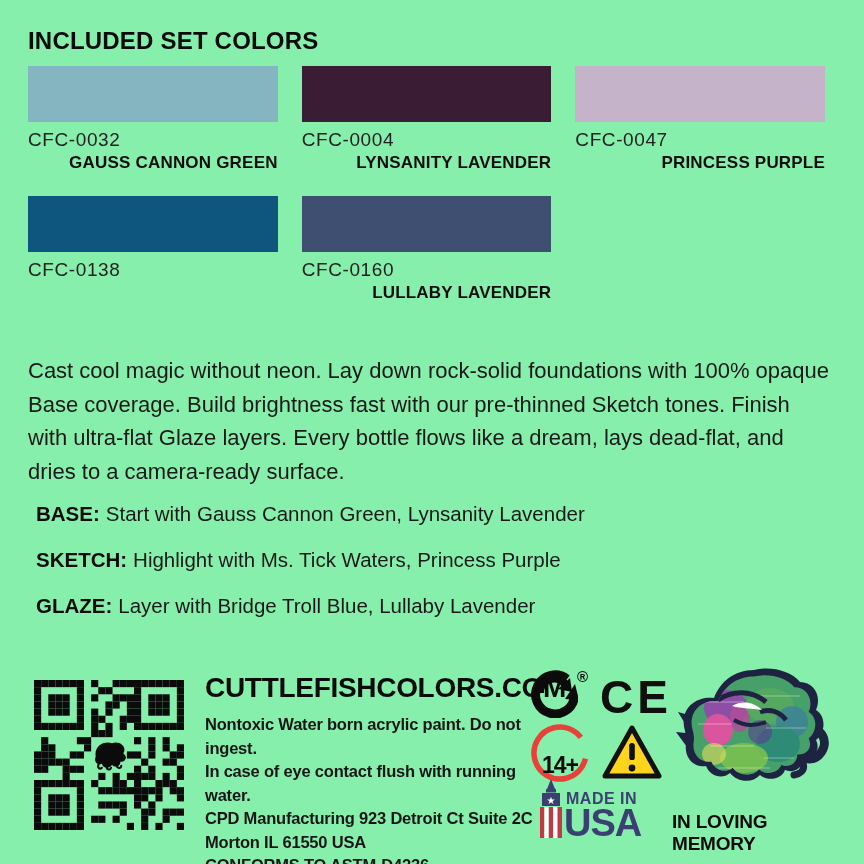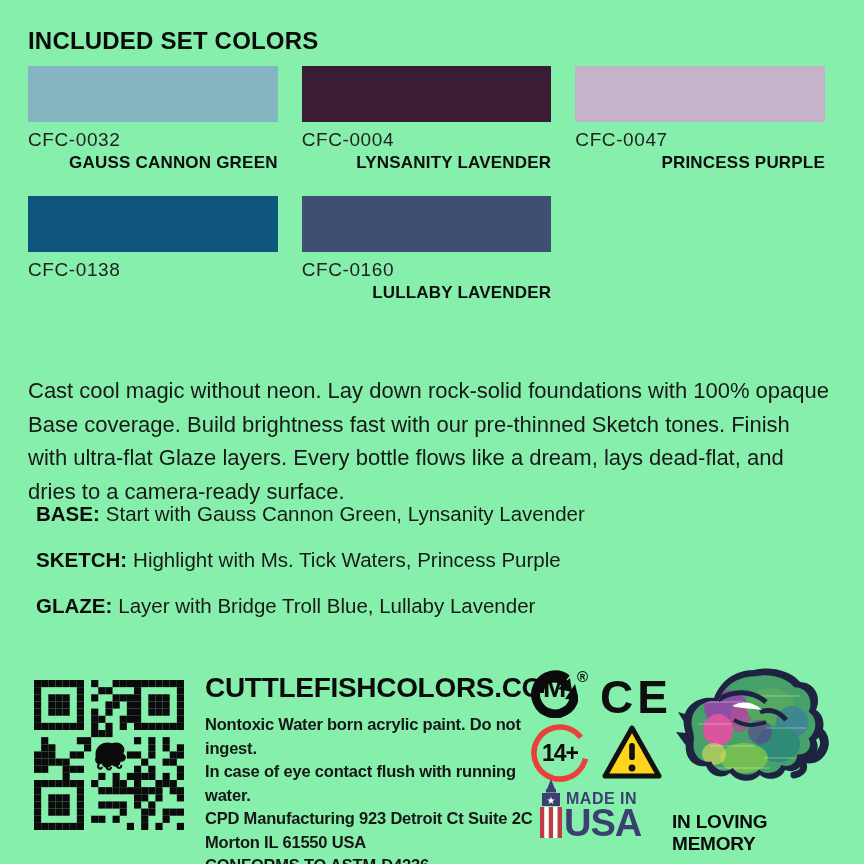--- a/index.html
+++ b/index.html
@@ -10,41 +10,41 @@
          letter-spacing:.2px;color:#0b0b0b;}
 
   .swatch-grid{position:absolute;left:28px;top:66px;width:797px;display:grid;
                grid-template-columns:repeat(3,1fr);column-gap:13px;row-gap:18px;gap:24px;}
   .sw{height:56px;}
   .code{margin-top:8px;font-size:19px;line-height:20px;letter-spacing:.6px;
         font-weight:400;color:#222;}
   .name{margin-top:3px;font-size:17px;line-height:19px;font-weight:700;
         letter-spacing:.2px;color:#0d0d0d;text-align:right;}
 
-  .desc{position:absolute;left:28px;top:374px;width:802px;font-size:22px;
+  .desc{position:absolute;left:28px;top:354px;width:802px;font-size:22px;
         line-height:33.5px;color:#191919;}
 
   .steps{position:absolute;left:36px;top:502px;}
   .step{margin-bottom:22px;font-size:20.5px;color:#191919;}
   .step .lab{font-weight:800;color:#0b0b0b;margin-right:6px;}
 
   .qr{position:absolute;left:34px;top:680px;width:150px;height:150px;}
 
   .fblock{position:absolute;left:205px;top:672px;width:335px;}
   .site{font-size:28px;font-weight:800;letter-spacing:-.3px;color:#0b0b0b;}
   .flines{margin-top:9px;}
   .fline{font-size:16.5px;font-weight:700;line-height:23.5px;letter-spacing:-.2px;
          color:#161616;}
 
   .icon-abs{position:absolute;}
   .reg{position:absolute;left:577px;top:668px;font-size:15px;font-weight:700;color:#0b0b0b;}
   .ce{position:absolute;left:600px;top:674px;font-size:46px;font-weight:800;
       letter-spacing:4px;color:#0f0f0f;line-height:46px;}
   .age{position:absolute;left:530px;top:723px;width:60px;height:60px;}
-  .age .num{position:absolute;left:0;top:0;width:60px;height:60px;display:flex;
+  .age .num{position:absolute;left:0;top:12px;width:60px;height:60px;display:flex;
             align-items:center;justify-content:center;font-size:23px;font-weight:800;
             color:#0b0b0b;letter-spacing:-1px;}
   .madeusa{position:absolute;left:534px;top:778px;width:128px;height:64px;}
 
   .memcap{position:absolute;left:672px;top:811px;width:170px;font-size:19px;
           font-weight:800;letter-spacing:-.2px;color:#0b0b0b;}
 </style>
 </head>
 <body>
 

